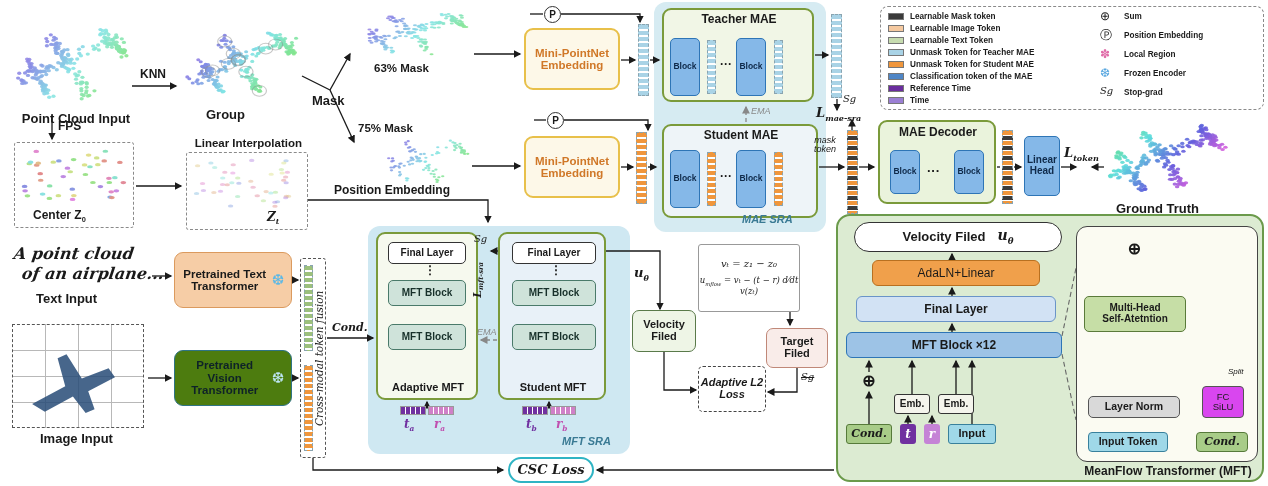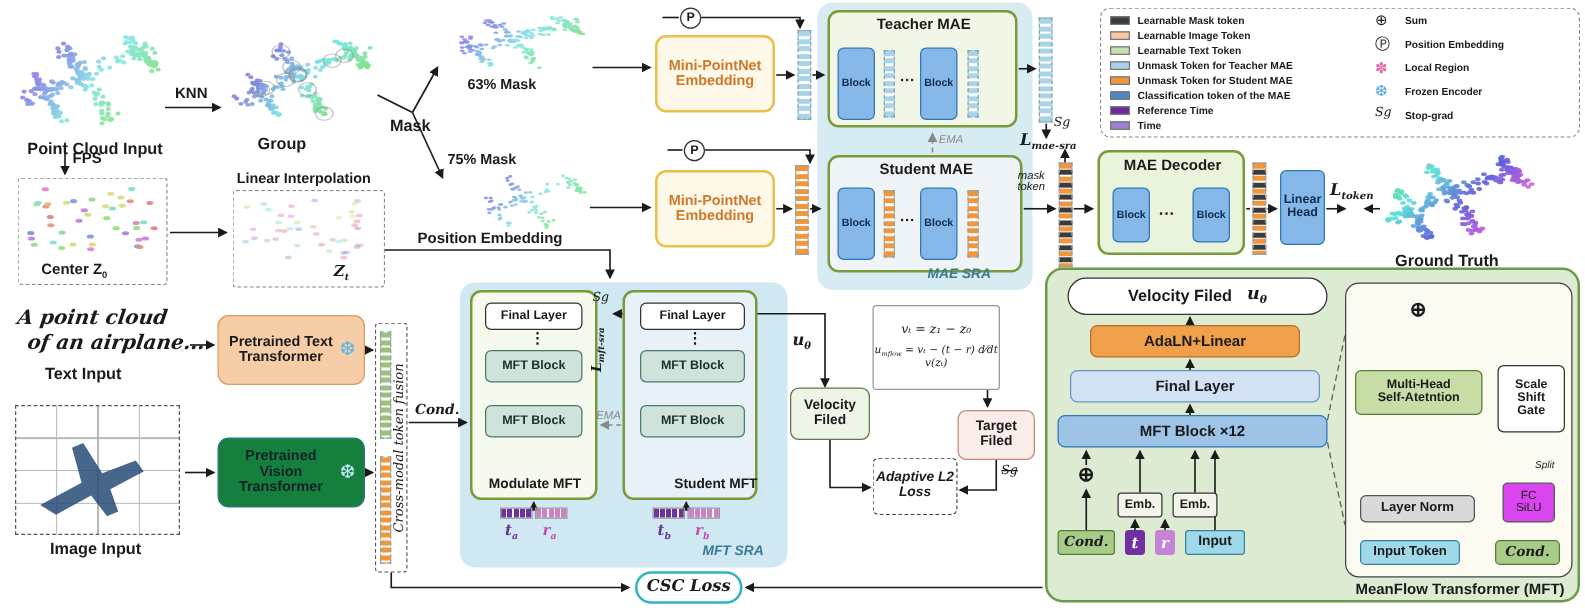--- a/index.html
+++ b/index.html
@@ -673,21 +673,21 @@
           <circle cx="15.680941358024691" cy="10.290843621399176" r="2.6" fill="hsl(312,60%,70%)" opacity="0.95"></circle>
           <circle cx="73.98765432098764" cy="66.9789609053498" r="2.6" fill="hsl(262,60%,70%)" opacity="0.95"></circle>
           <circle cx="82.08603395061729" cy="60.47263374485597" r="2.6" fill="hsl(110,60%,70%)" opacity="0.95"></circle>
           <circle cx="77.47608024691358" cy="25.771862139917694" r="2.6" fill="hsl(8,60%,70%)" opacity="0.95"></circle>
           <circle cx="7.657793209876543" cy="81.87664609053498" r="2.6" fill="hsl(105,60%,70%)" opacity="0.95"></circle>
         </svg>
       </div>
     <div class="t bold" style="left:18px;top:66px;font-size:12px"><span>Center Z</span><sub>0</sub></div>
   </div>
 
-  <div class="t bold" style="left:184px;top:137px;width:118px;text-align:center;font-size:11.5px">Linear Interpolation</div>
+  <div class="t bold" style="left:184px;top:137px;width:118px;text-align:right;font-size:11.5px">Linear Interpolation</div>
   <div class="dash" style="left:186px;top:152px;width:122px;height:78px;background:#fff">
     <div class="cl" id="pc-zt" style="left:4px;top:2px;width:104px;height:58px">
         <svg viewBox="0 0 100 100" preserveAspectRatio="none" style="width: 100%; height: 100%;">
           <circle cx="38.08101851851852" cy="87.86733539094651" r="2.6" fill="hsl(222,60%,70%)" opacity="0.45"></circle>
           <circle cx="92.70717592592592" cy="29.898045267489714" r="2.6" fill="hsl(323,60%,70%)" opacity="0.45"></circle>
           <circle cx="69.625" cy="79.0676440329218" r="2.6" fill="hsl(94,60%,70%)" opacity="0.45"></circle>
           <circle cx="6.3344907407407405" cy="18.376131687242797" r="2.6" fill="hsl(44,60%,70%)" opacity="0.45"></circle>
           <circle cx="30.33564814814815" cy="50.823508230452674" r="2.6" fill="hsl(322,60%,70%)" opacity="0.45"></circle>
           <circle cx="89.12847222222223" cy="43.40977366255144" r="2.6" fill="hsl(0,60%,70%)" opacity="0.45"></circle>
           <circle cx="40.21296296296296" cy="31.134927983539097" r="2.6" fill="hsl(307,60%,70%)" opacity="0.45"></circle>
@@ -1372,28 +1372,28 @@
   <div class="t" style="left: 1100px; top: 67px; font-size: 12px; color: rgb(90, 168, 224);">❆</div>
   <div class="lglabel" style="left:1124px;top:69px">Frozen Encoder</div>
   <div class="t it serif" style="left: 1100px; top: 86px; font-size: 10px; color: rgb(26, 26, 26);">Sg</div>
   <div class="lglabel" style="left:1124px;top:88px">Stop-grad</div>
 
   <div class="gbox" style="left:376px;top:232px;width:102px;height:168px;background:#f6f9ee">
     <div class="b white-box" style="left:10px;top:8px;width:78px;height:22px;font-size:10px">Final Layer</div>
     <div class="t bold" style="left:46px;top:30px;font-size:12px">⋮</div>
     <div class="b mftblk" style="left:10px;top:46px;width:78px;height:26px;font-size:10px">MFT Block</div>
     <div class="b mftblk" style="left:10px;top:90px;width:78px;height:26px;font-size:10px">MFT Block</div>
-    <div class="t bold" style="left:0;top:148px;width:100px;text-align:center;font-size:11px">Modulate MFT</div>
+    <div class="t bold" style="left:0;top:148px;width:100px;text-align:center;font-size:11px">Adaptive MFT</div>
   </div>
   <div class="gbox" style="left:498px;top:232px;width:108px;height:168px;background:#e8f1f8">
     <div class="b white-box" style="left:12px;top:8px;width:84px;height:22px;font-size:10px">Final Layer</div>
     <div class="t bold" style="left:50px;top:30px;font-size:12px">⋮</div>
     <div class="b mftblk" style="left:12px;top:46px;width:84px;height:26px;font-size:10px">MFT Block</div>
     <div class="b mftblk" style="left:12px;top:90px;width:84px;height:26px;font-size:10px">MFT Block</div>
-    <div class="t bold" style="left:0;top:148px;width:106px;text-align:right;font-size:11px">Student MFT</div>
+    <div class="t bold" style="left:0;top:148px;width:106px;text-align:center;font-size:11px">Student MFT</div>
   </div>
   <div class="t it serif" style="left:474px;top:234px;font-size:10px">Sg</div>
   <div class="t bold it serif" style="left:472px;top:262px;font-size:11px;writing-mode:vertical-rl;transform:rotate(180deg)"><span>L</span><sub>mft-sra</sub></div>
   <div class="t it" style="left:477px;top:328px;font-size:9px;color:#888">EMA</div>
   <div class="t bold it" style="left:562px;top:436px;font-size:11px;color:#3a7a94">MFT SRA</div>
 
   <div class="htok" style="left:400px;top:406px;width:26px;height:9px;--c:#7030a0"></div>
   <div class="htok" style="left:428px;top:406px;width:26px;height:9px;--c:#d080c8"></div>
   <div class="t bold it serif" style="left:404px;top:418px;font-size:12px;color:#7030a0"><span>t</span><sub>a</sub></div>
   <div class="t bold it serif" style="left:434px;top:418px;font-size:12px;color:#c050b0"><span>r</span><sub>a</sub></div>
@@ -1431,36 +1431,36 @@
     <span style="color:#58b8e8;font-size:15px">❆</span>
   </div>
   <div style="position:absolute;left:12px;top:324px;width:132px;height:104px;border:1.5px dashed #555;background:
     repeating-linear-gradient(180deg,transparent 0 25px,#b8b8b8 25px 26px),
     repeating-linear-gradient(90deg,transparent 0 32px,#b8b8b8 32px 33px),#fff">
     <svg viewBox="0 0 100 80" style="width:100%;height:100%">
       <path d="M14,62 L40,48 L34,26 L41,23 L53,42 L74,34 L79,41 L58,52 L63,66 L56,69 L46,56 L24,68 Z" fill="#274b77" opacity="0.85"></path>
     </svg>
   </div>
   <div class="t bold" style="left:40px;top:432px;font-size:13px">Image Input</div>
-  <div class="b" style="left:174px;top:350px;width:118px;height:56px;background:#15803d;border:1.5px solid #2f7484;border-radius:9px;gap:4px;padding:3px">
+  <div class="b" style="left:174px;top:350px;width:118px;height:56px;background:#4d7c0f;border:1.5px solid #2f7484;border-radius:9px;gap:4px;padding:3px">
     <span style="font-weight:bold;font-size:11.5px;white-space:normal;width:86px;color:#0e2228">Pretrained Vision Transformer</span>
     <span style="color:#bfe8f8;font-size:15px">❆</span>
   </div>
 
   <div class="dash" style="left:300px;top:258px;width:26px;height:200px;border-color:#555;background:#fff">
     <div class="vtok" style="left:3px;top:6px;width:9px;height:86px;--c:#9cc07c"></div>
     <div class="vtok" style="left:3px;top:106px;width:9px;height:86px;--c:#f0963c"></div>
     <div class="t it serif" style="left:13px;top:2px;height:194px;font-size:10.5px;writing-mode:vertical-rl;transform:rotate(180deg);text-align:center">Cross-modal token fusion</div>
   </div>
 
   <div class="b" style="left:854px;top:222px;width:208px;height:30px;background:#fff;border:1.5px solid #333;border-radius:15px;gap:12px">
     <span style="font-weight:bold;font-size:13px">Velocity Filed</span>
     <span class="it serif" style="font-size:14px;font-weight:bold"><span>u</span><sub>θ</sub></span>
   </div>
-  <div class="b" style="left:872px;top:260px;width:168px;height:26px;background:#f0a04b;border:1.5px solid #b87020;border-radius:6px;font-weight:bold;font-size:12px">AdaLN+Linear</div>
+  <div class="b" style="left:872px;top:260px;width:168px;height:26px;background:#f0a04b;border:1.5px solid #b87020;border-radius:6px;font-weight:normal;font-size:12px">AdaLN+Linear</div>
   <div class="b" style="left:856px;top:296px;width:200px;height:26px;background:#d2e2f4;border:1.5px solid #6a94c8;border-radius:6px;font-weight:bold;font-size:12px">Final Layer</div>
   <div class="b" style="left:846px;top:332px;width:216px;height:26px;background:#9dc3e6;border:1.5px solid #2e75b6;border-radius:6px;font-weight:bold;font-size:12px">MFT  Block ×12</div>
   <div class="plus" style="left:860px;top:372px;width:18px;height:18px">⊕</div>
   <div class="b white-box" style="left:894px;top:394px;width:36px;height:20px;font-size:10px;background:#f4f4ec;border-radius:3px">Emb.</div>
   <div class="b white-box" style="left:938px;top:394px;width:36px;height:20px;font-size:10px;background:#f4f4ec;border-radius:3px">Emb.</div>
   <div class="b bold it serif" style="left:846px;top:424px;width:46px;height:20px;background:#a8cc88;border:1.2px solid #567a3a;border-radius:3px;font-size:11px">Cond.</div>
   <div class="b bold it serif" style="left:900px;top:424px;width:16px;height:20px;background:#7030a0;color:#fff;border-radius:3px;font-size:12px">t</div>
   <div class="b bold it serif" style="left:924px;top:424px;width:16px;height:20px;background:#c583d6;color:#fff;border-radius:3px;font-size:12px">r</div>
   <div class="b bold" style="left:948px;top:424px;width:48px;height:20px;background:#9fd8e8;border:1.2px solid #38809c;border-radius:3px;font-size:11px">Input</div>
 
@@ -1471,20 +1471,15 @@
       <span>Self-Atetntion</span>
   </div>
   <div class="b" style="left:1088px;top:396px;width:92px;height:22px;background:#d9d9d9;border:1.3px solid #555;border-radius:5px;font-weight:bold;font-size:10.5px">Layer Norm</div>
   <div class="b" style="left:1088px;top:432px;width:80px;height:20px;background:#9fd8e8;border:1.2px solid #38809c;border-radius:4px;font-weight:bold;font-size:10.5px">Input Token</div>
   <div class="b bold it serif" style="left:1196px;top:432px;width:52px;height:20px;background:#a8cc88;border:1.2px solid #567a3a;border-radius:4px;font-size:11px">Cond.</div>
   <div class="b col" style="left:1202px;top:386px;width:42px;height:32px;background:#d946ef;border:1.3px solid #555;border-radius:4px;font-weight:normal;font-size:9.5px">
     <span>FC</span>
       <span>SiLU</span>
   </div>
   <div class="t it" style="left:1228px;top:368px;font-size:8px">Split</div>
-  <div class="b col" style="left:1198px;top:292px;width:54px;height:54px;background:#fff;border:1.4px solid #333;border-radius:5px;font-weight:bold;font-size:10px">
-    <span>Scale</span>
-      <span>Shift</span>
-      <span>Gate</span>
-  </div>
   <div class="t bold" style="left:1076px;top:465px;width:184px;text-align:center;font-size:12px">MeanFlow Transformer (MFT)</div>
 
 </div>
 
 </body></html>

